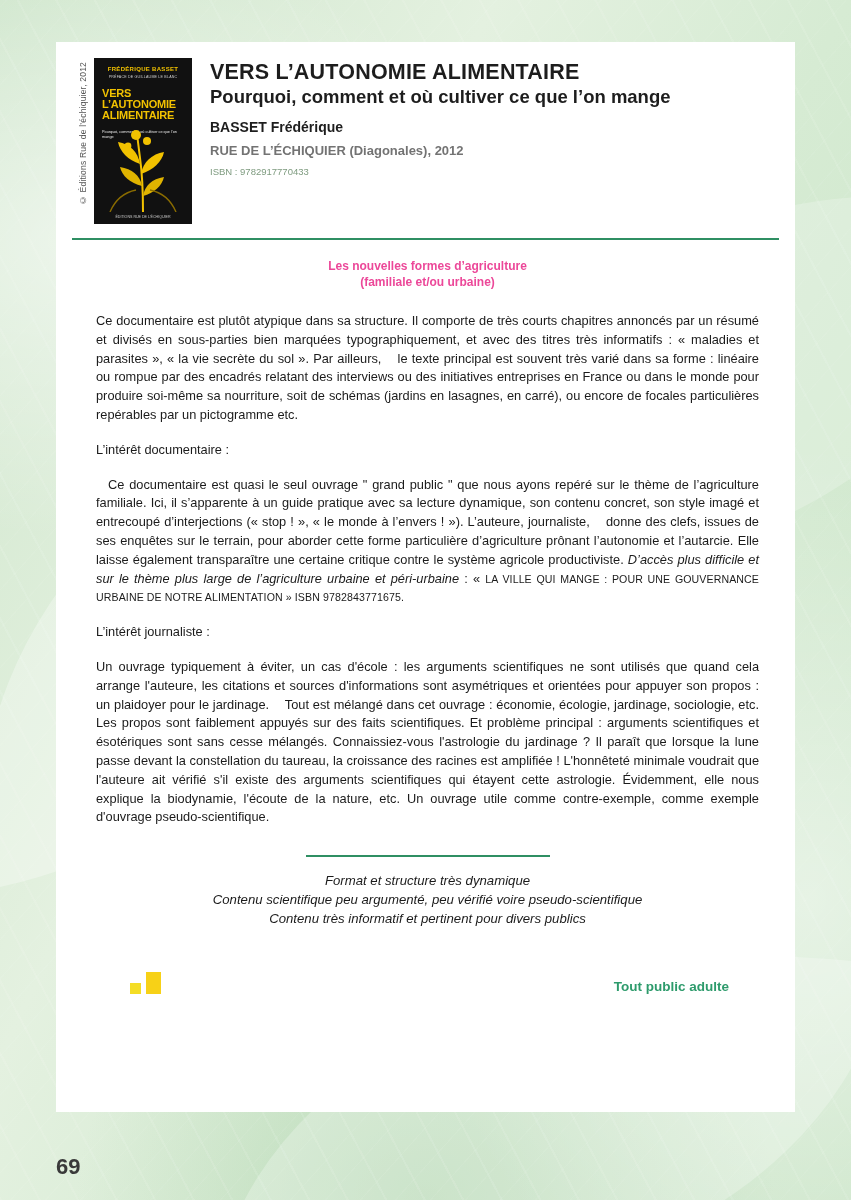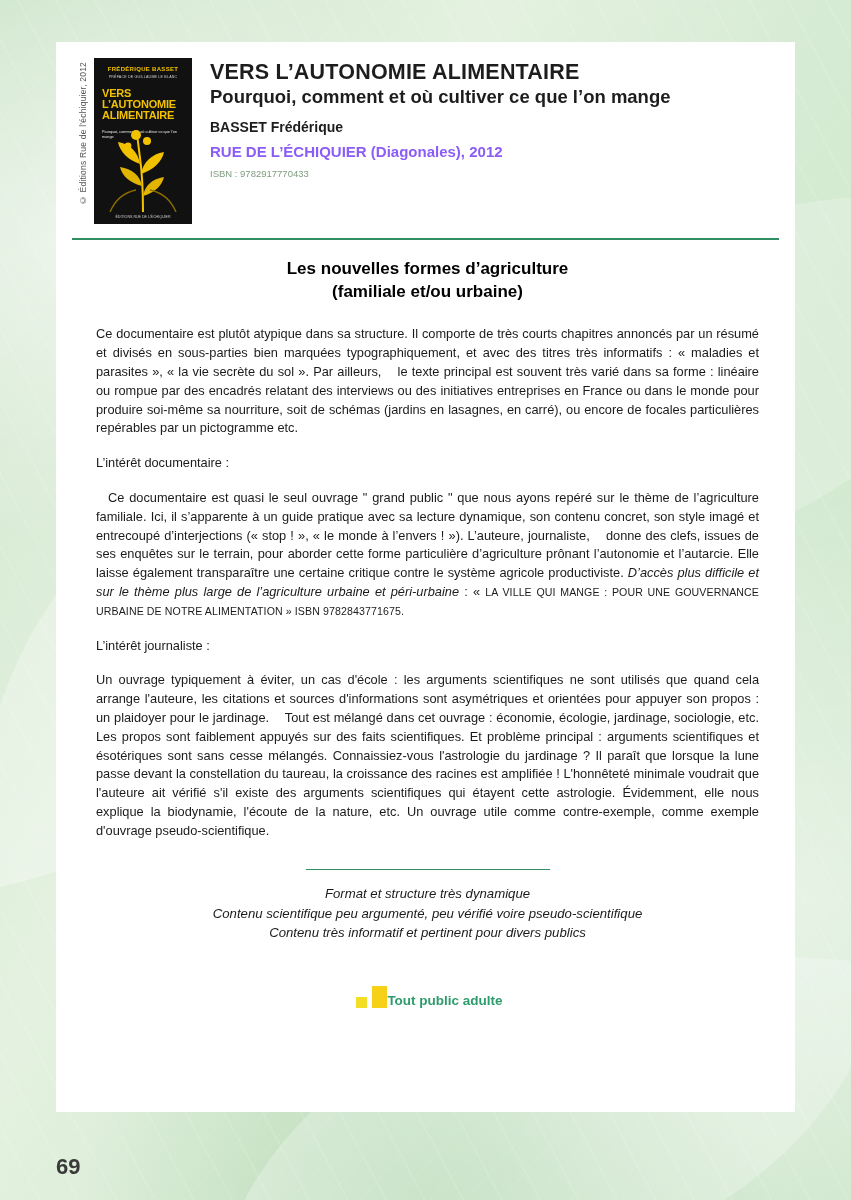--- a/index.html
+++ b/index.html
@@ -149,42 +149,42 @@
     line-height: 1.22;
     margin-bottom: 10px;
   }
   .book-author {
     font-size: 14px;
     font-weight: bold;
     color: #1d1d1d;
     margin-bottom: 8px;
   }
   .book-publisher {
-    font-size: 15px;
-    font-weight: bold;
-    color: #8b5cf6;
+    font-size: 13px;
+    font-weight: bold;
+    color: #737373;
     margin-bottom: 8px;
   }
   .book-isbn {
     font-size: 9.5px;
     color: #7e9b7f;
     padding-right: 2px;
   }
   .rule {
     height: 1.6px;
     background: #2f8f63;
     margin: 4px 16px 0 16px;
   }
 
   
   .content { padding: 18px 36px 0 40px; }
   .section-heading {
     text-align: center;
-    color: #000000;
-    font-size: 17px;
+    color: #ec4899;
+    font-size: 12px;
     font-weight: bold;
     line-height: 1.35;
     margin-bottom: 22px;
   }
   p.para {
     font-size: 12.8px;
     color: #1b1b1b;
     line-height: 1.47;
     text-align: justify;
     margin: 0 0 16px 0;
@@ -205,21 +205,21 @@
   .verdicts {
     text-align: center;
     font-style: italic;
     font-size: 13.2px;
     color: #1b1b1b;
     line-height: 1.45;
   }
   .bottom-row {
     display: flex;
     align-items: flex-end;
-    justify-content: center;
+    justify-content: space-between;
     padding: 44px 30px 0 34px;
   }
   .level-marks { display: flex; align-items: flex-end; gap: 5px; }
   .mark-sm { width: 11px; height: 11px; background: #f4dd25; }
   .mark-lg { width: 15px; height: 22px; background: #f7d117; }
   .audience {
     font-size: 13.5px;
     font-weight: bold;
     color: #2e9b6c;
   }

